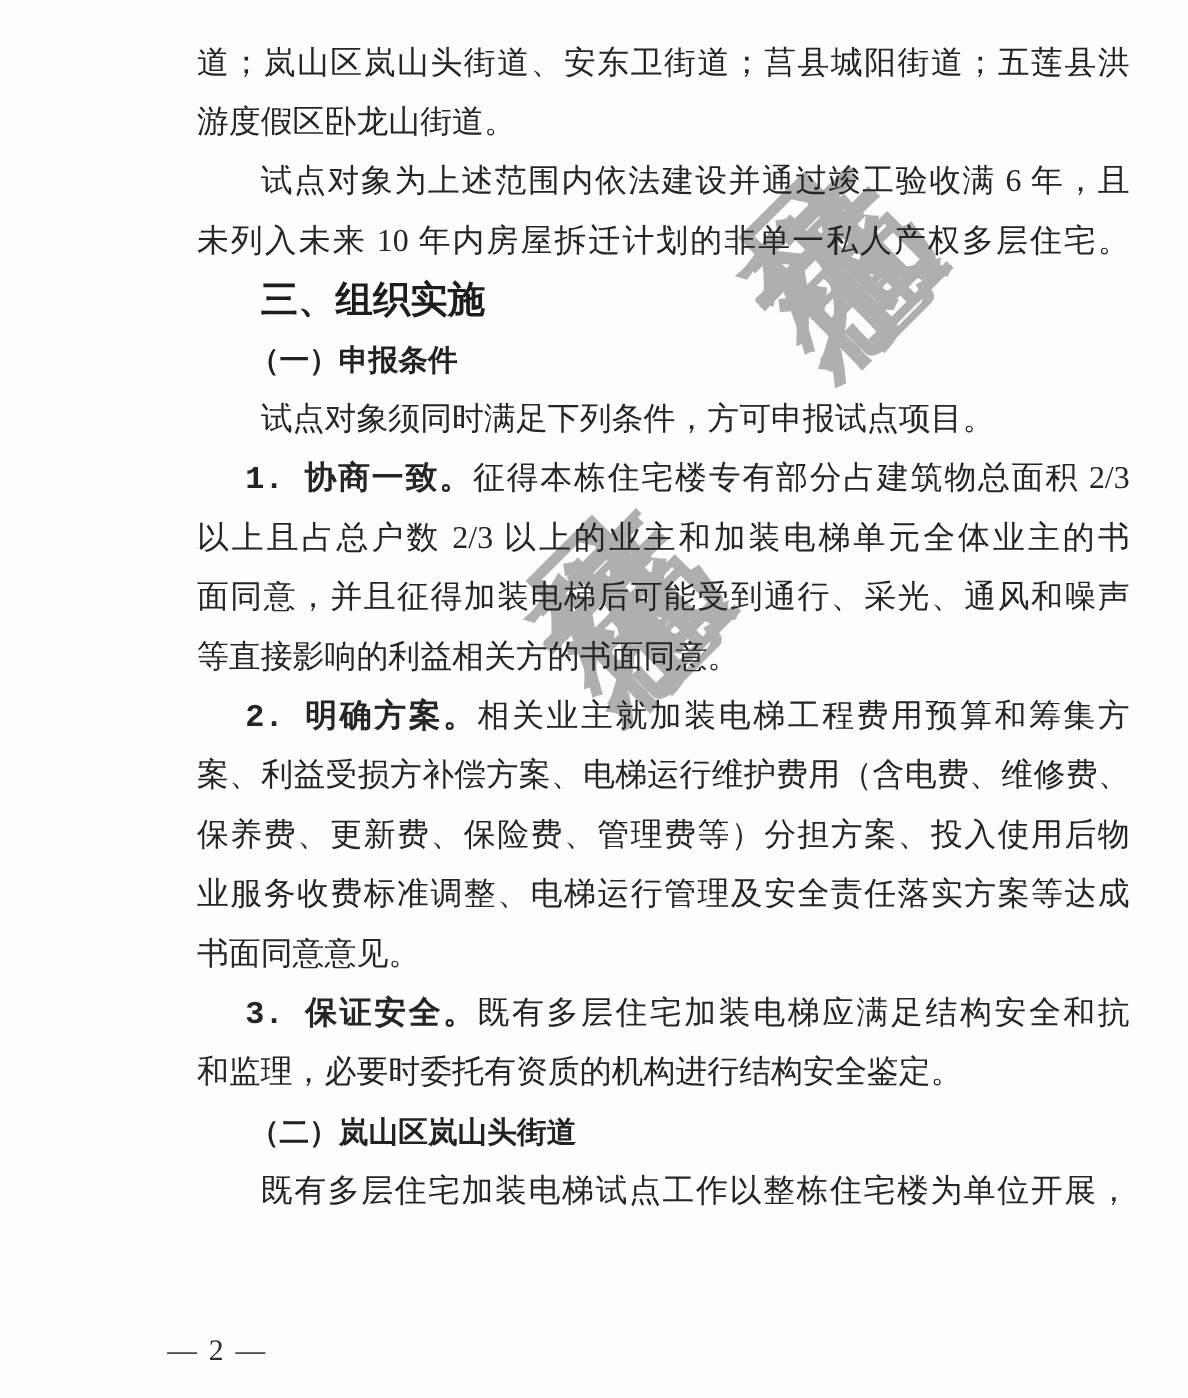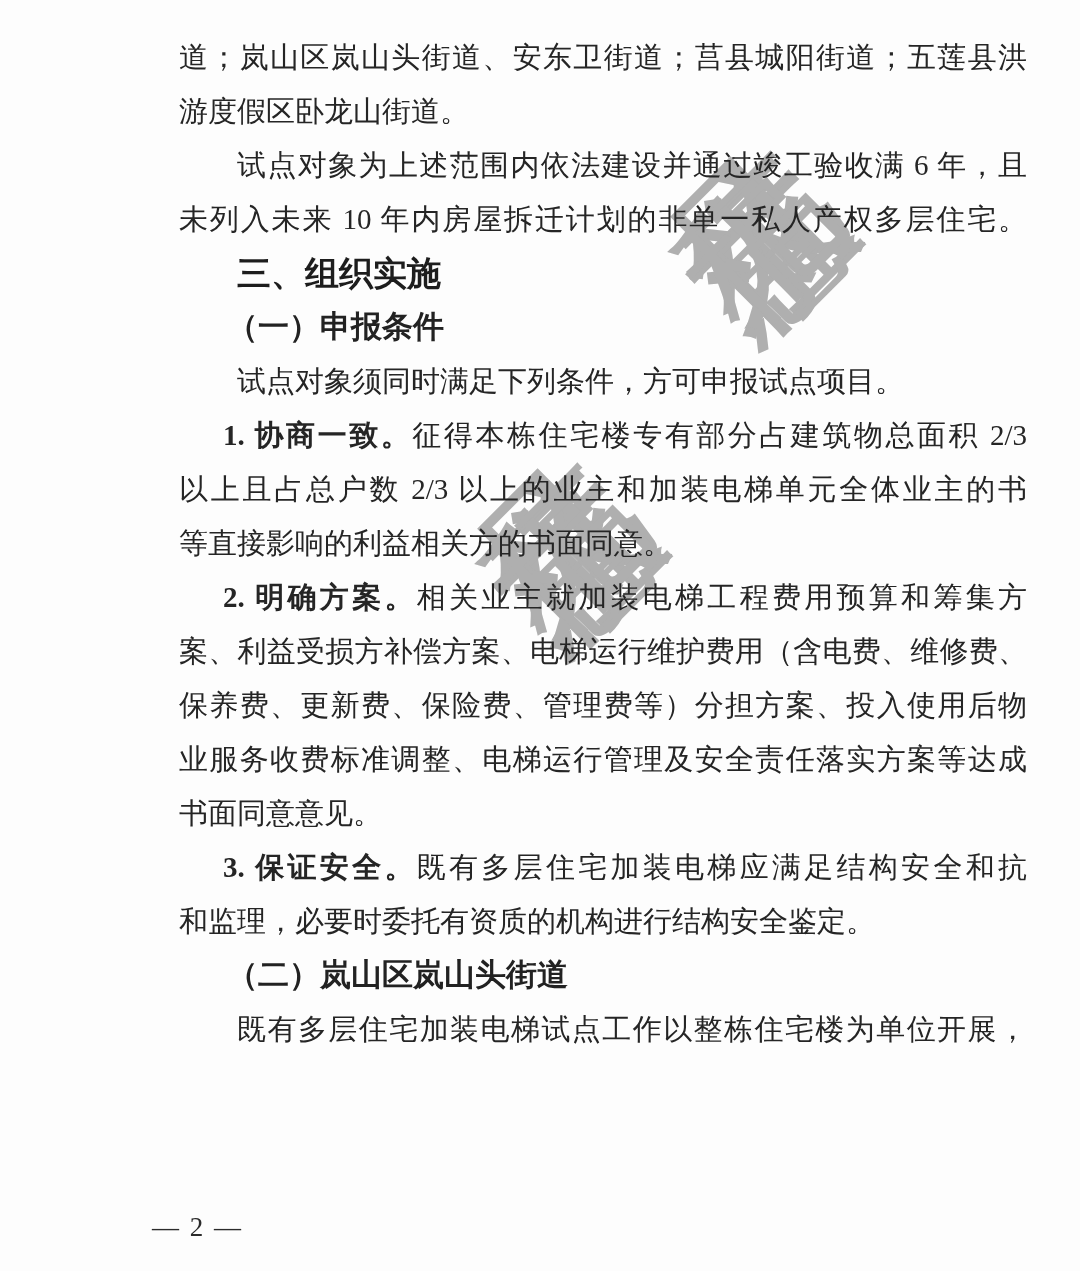--- a/index.html
+++ b/index.html
@@ -52,34 +52,34 @@
     overflow: visible;
   }
   .line.fill {
     text-align: justify;
     text-align-last: justify;
   }
   .line.indent   { text-indent: 58px; }
   .line.num      { text-indent: 44px; }
 
   .lead {
-    font-family: Liberation Serif, serif;
+    font-family: Liberation Mono, monospace;
     font-weight: bold;
   }
 
   .line.h-hei {
     font-family: "Liberation Sans", "DejaVu Sans", sans-serif;
     font-weight: bold;
     font-size: 34px;
     text-indent: 58px;
     color: #1d1d1d;
   }
   .line.h-kai {
     font-weight: bold;
-    font-size: 31px;
+    font-size: 27px;
     text-indent: 48px;
     color: #222222;
   }
 
   
   .page-number {
     position: absolute;
     left: 152px;
     top: 1212px;
     z-index: 2;
@@ -97,20 +97,21 @@
 <div class="doc">
   <div class="line fill">道；岚山区岚山头街道、安东卫街道；莒县城阳街道；五莲县洪</div>
   <div class="line">游度假区卧龙山街道。</div>
   <div class="line indent fill">试点对象为上述范围内依法建设并通过竣工验收满 6 年，且</div>
   <div class="line fill">未列入未来 10 年内房屋拆迁计划的非单一私人产权多层住宅。</div>
   <div class="line h-hei">三、组织实施</div>
   <div class="line h-kai">（一）申报条件</div>
   <div class="line indent">试点对象须同时满足下列条件，方可申报试点项目。</div>
   <div class="line num fill"><span class="lead">1. 协商一致。</span><span>征得本栋住宅楼专有部分占建筑物总面积 2/3</span></div>
   <div class="line fill">以上且占总户数 2/3 以上的业主和加装电梯单元全体业主的书</div>
+  <div class="line fill">面同意，并且征得加装电梯后可能受到通行、采光、通风和噪声</div>
   <div class="line">等直接影响的利益相关方的书面同意。</div>
   <div class="line num fill"><span class="lead">2. 明确方案。</span><span>相关业主就加装电梯工程费用预算和筹集方</span></div>
   <div class="line fill">案、利益受损方补偿方案、电梯运行维护费用（含电费、维修费、</div>
   <div class="line fill">保养费、更新费、保险费、管理费等）分担方案、投入使用后物</div>
   <div class="line fill">业服务收费标准调整、电梯运行管理及安全责任落实方案等达成</div>
   <div class="line">书面同意意见。</div>
   <div class="line num fill"><span class="lead">3. 保证安全。</span><span>既有多层住宅加装电梯应满足结构安全和抗</span></div>
   <div class="line">和监理，必要时委托有资质的机构进行结构安全鉴定。</div>
   <div class="line h-kai">（二）岚山区岚山头街道</div>
   <div class="line indent fill">既有多层住宅加装电梯试点工作以整栋住宅楼为单位开展，</div>

